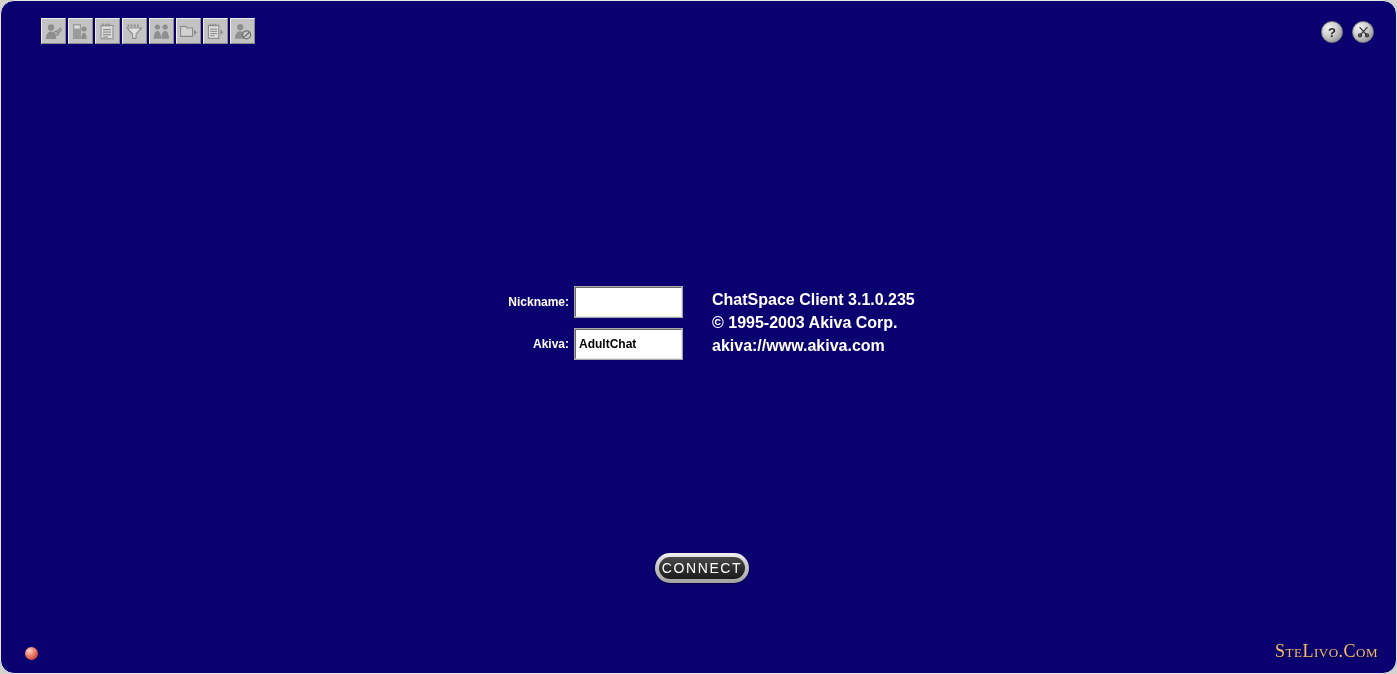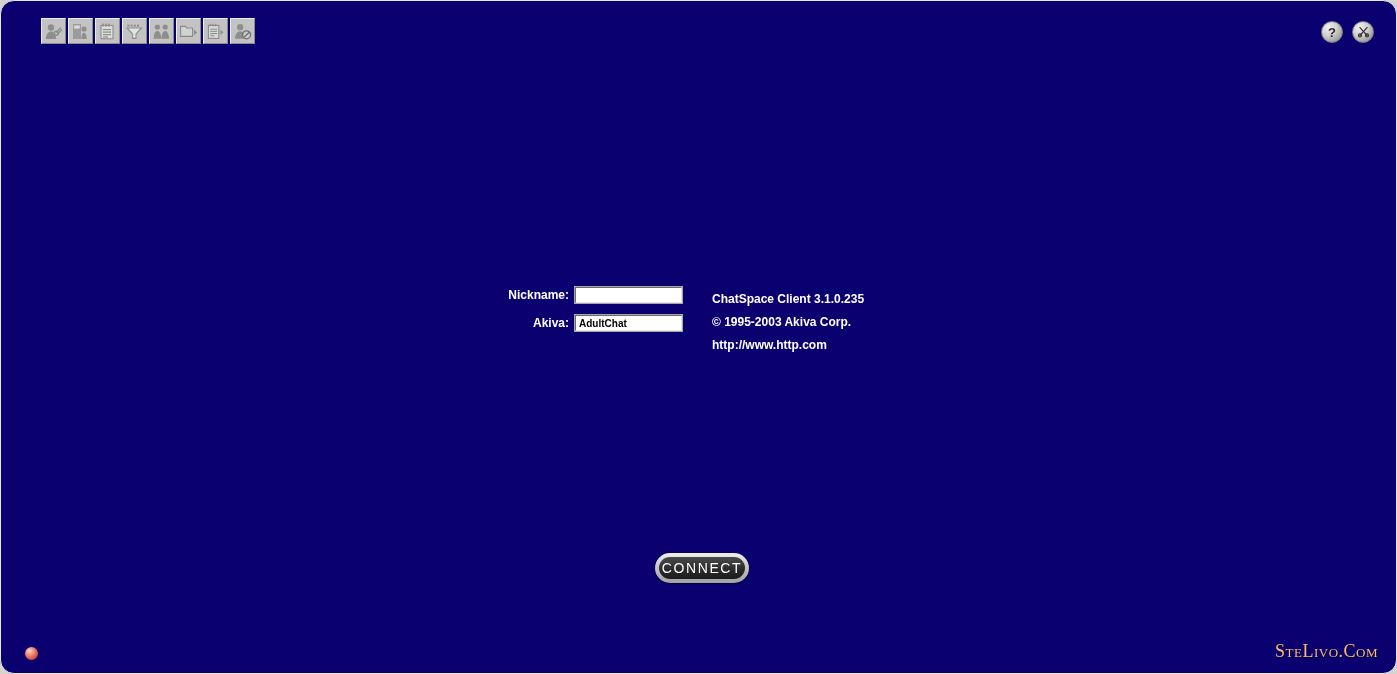--- a/index.html
+++ b/index.html
@@ -100,47 +100,47 @@
     width: 68px;
     text-align: right;
     color: #ffffff;
     font-size: 12px;
     font-weight: bold;
     padding-right: 6px;
     white-space: nowrap;
   }
   .field-input {
     width: 107px;
-    height: 16px;
+    height: 30px;
     box-sizing: border-box;
     background: #ffffff;
     border-top: 1px solid #6b6b6b;
     border-left: 1px solid #6b6b6b;
     border-right: 1px solid #e6e6e6;
     border-bottom: 1px solid #e6e6e6;
     outline: 1px solid #a8a8a8;
     outline-offset: 0;
     font-family: "Liberation Sans", sans-serif;
-    font-size: 10px;
+    font-size: 12px;
     font-weight: bold;
     color: #000000;
     padding: 0 3px;
     line-height: 19px;
   }
   .field-input::placeholder { color: #000; opacity: 0; }
   #nickname-input { caret-color: #000; }
 
   
   #about-block {
     margin-left: 30px;
     padding-top: 1px;
   }
   .about-line {
     color: #ffffff;
-    font-size: 12px;
+    font-size: 16px;
     font-weight: bold;
     line-height: 23px;
     white-space: nowrap;
   }
 
   
   #connect-button {
     position: absolute;
     left: 654px;
     top: 552px;
@@ -328,21 +328,21 @@
       </div>
       <div class="field-row">
         <div class="field-label">Akiva:</div>
         <input id="room-input" class="field-input" type="text" value="AdultChat" style="">
       </div>
     </div>
 
     <div id="about-block">
       <div class="about-line">ChatSpace Client 3.1.0.235</div>
       <div class="about-line">© 1995-2003 Akiva Corp.</div>
-      <div class="about-line">http://www.http.com</div>
+      <div class="about-line">akiva://www.akiva.com</div>
     </div>
 
   </div>
 
   <div id="connect-button">
     <div id="connect-button-inner">CONNECT</div>
   </div>
 
   <div id="status-indicator"></div>
 

